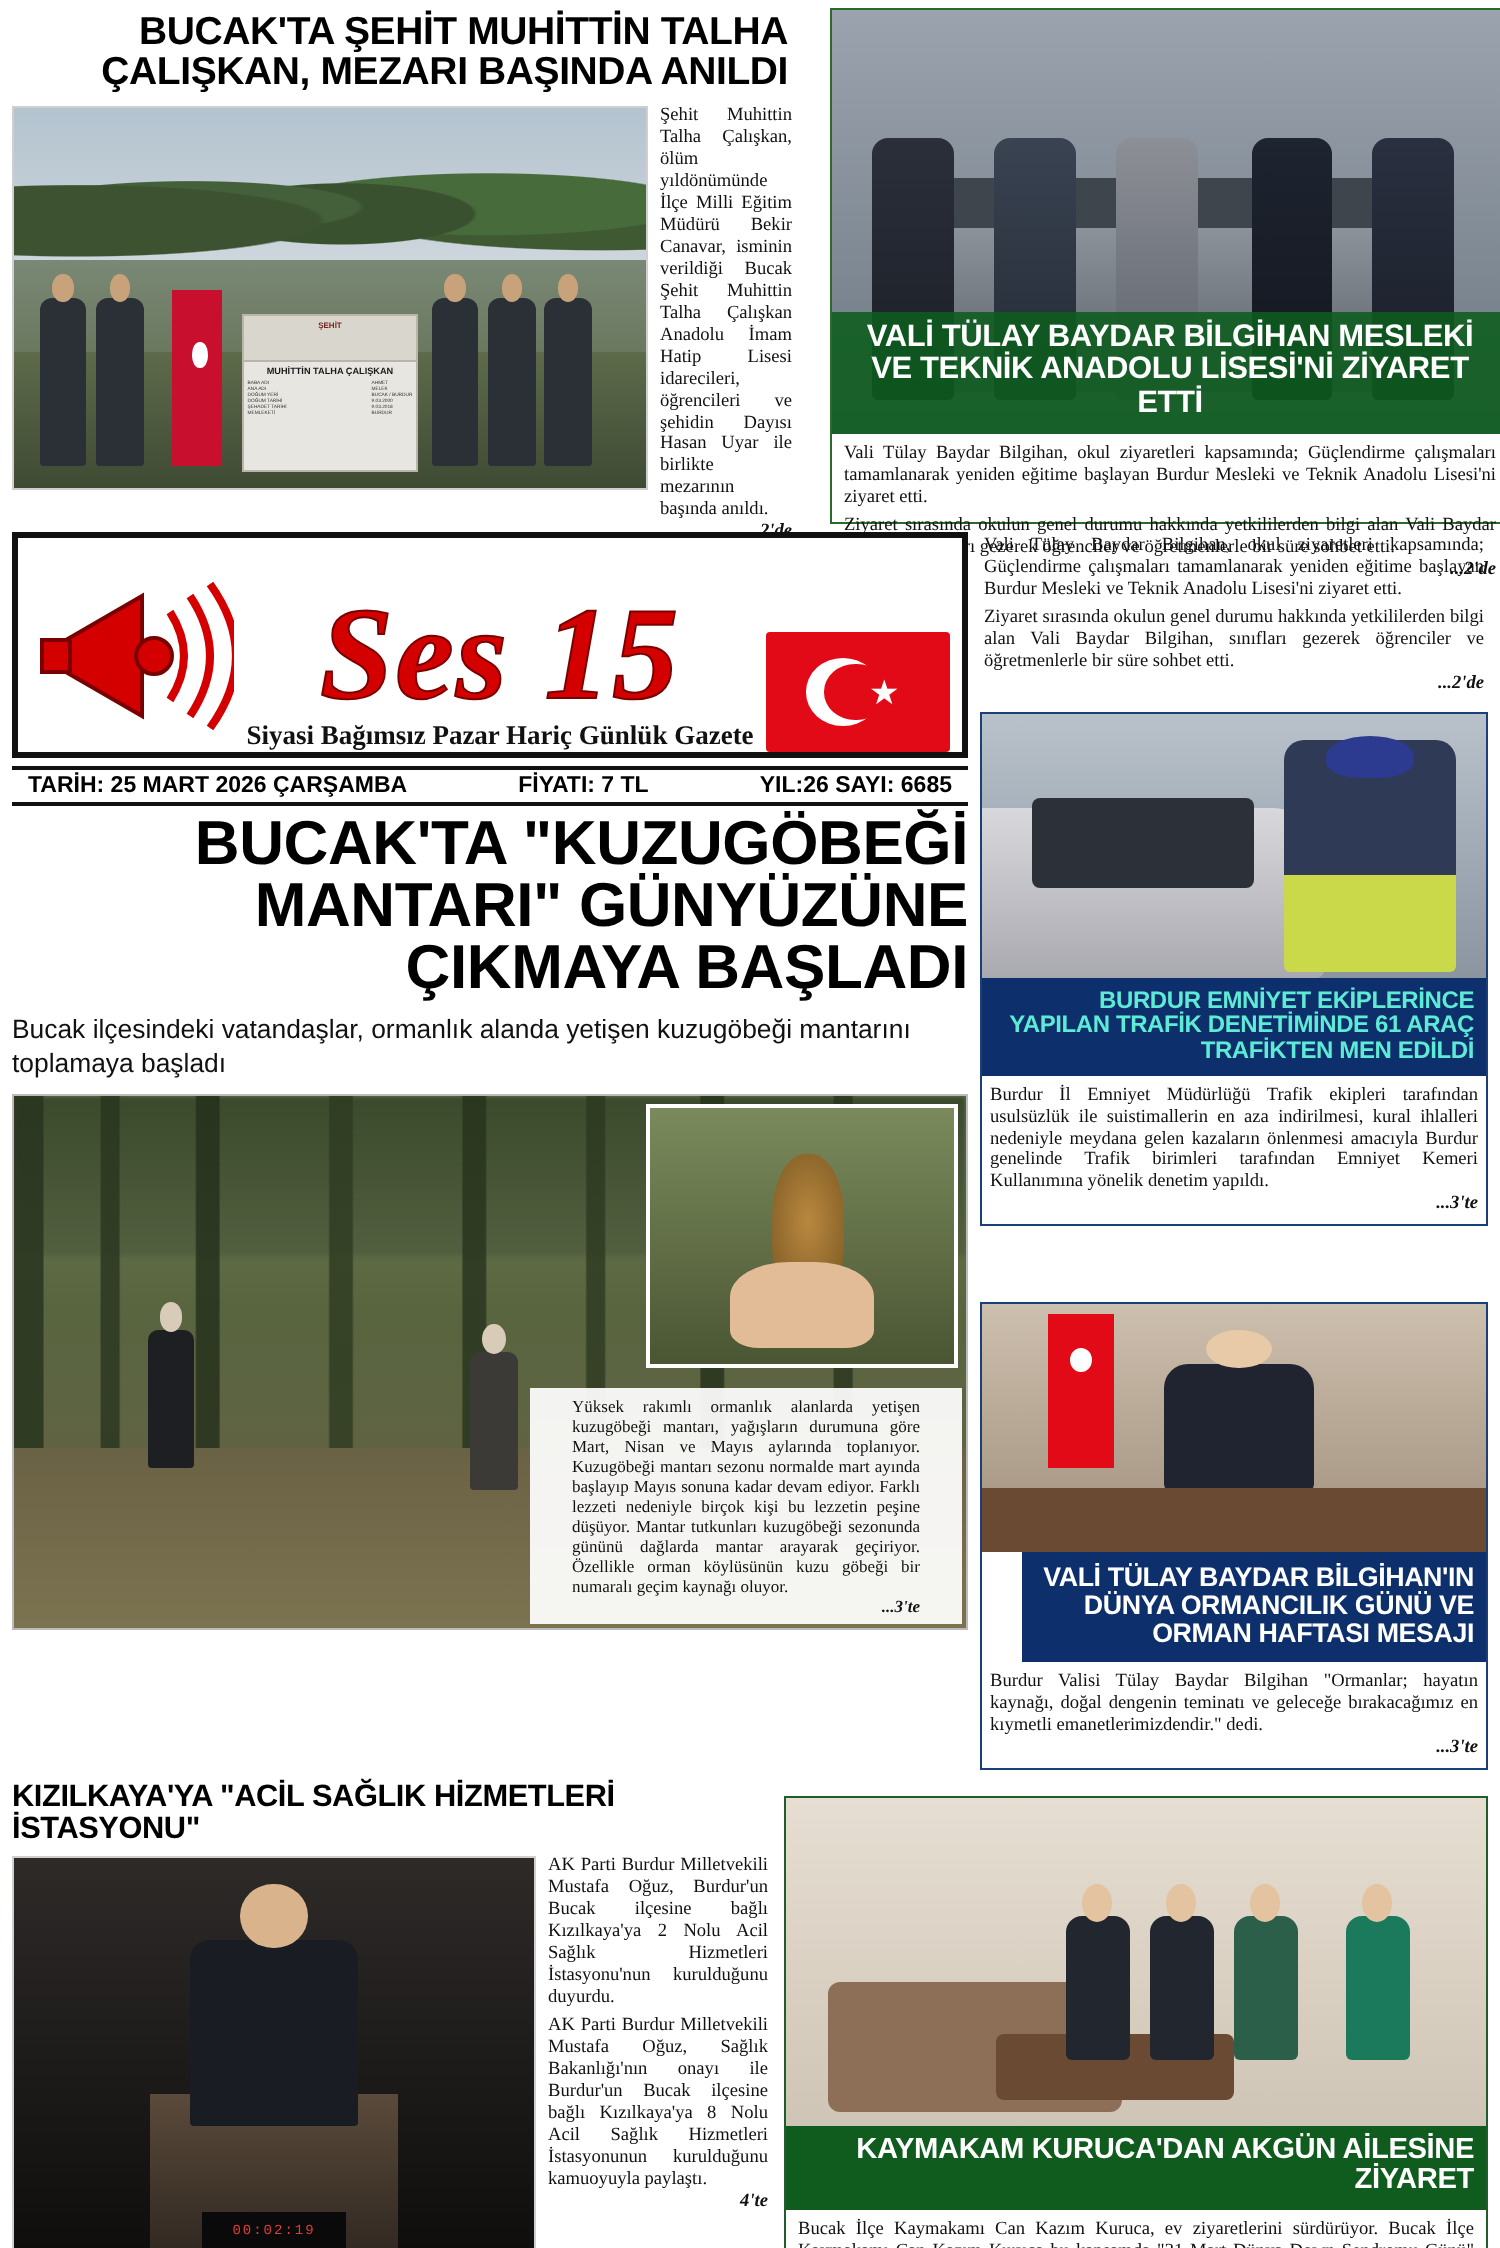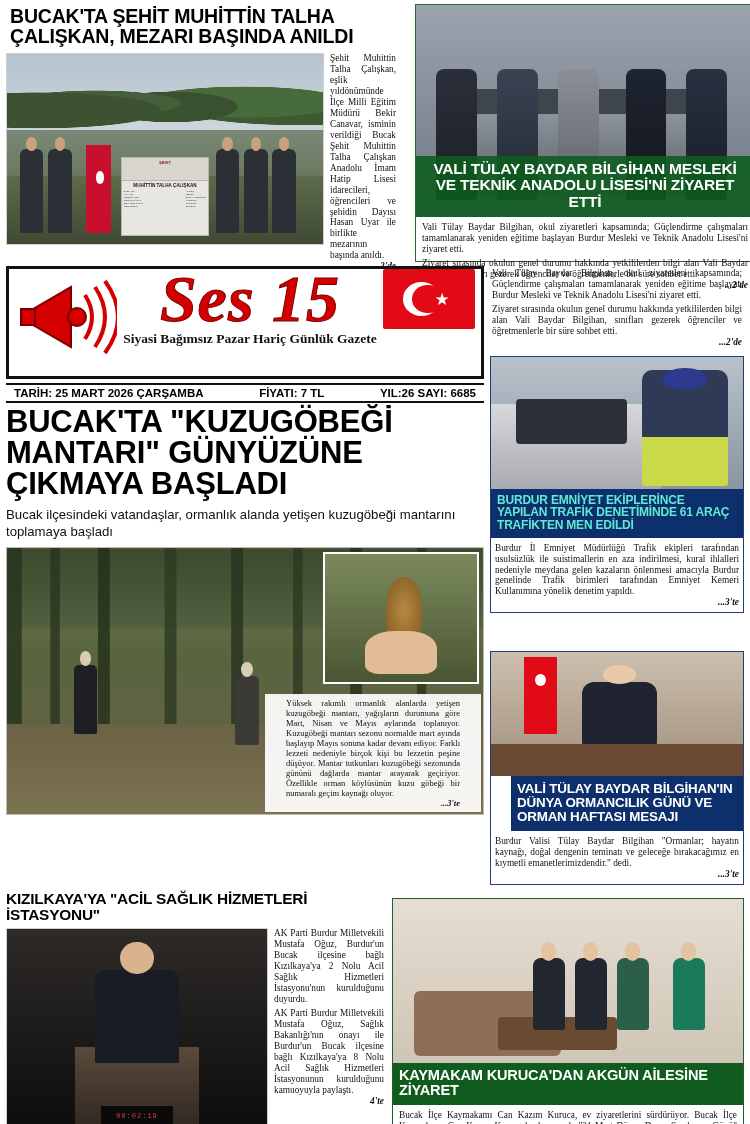--- a/index.html
+++ b/index.html
@@ -13,21 +13,21 @@
   }
   .page { width: 750px; height: 1124px; position: relative; padding: 4px; }
 
   
   .hl { 
     font-family: "Liberation Sans", sans-serif;
     font-weight: 800;
     text-transform: uppercase;
     letter-spacing: -0.2px;
     line-height: 1.05;
-    text-align: left;
+    text-align: right;
   }
   .body-txt {
     font-family: "Liberation Serif", serif;
     font-size: 9.3px;
     line-height: 1.18;
     text-align: justify;
     color: #111;
     hyphens: auto;
   }
   .cont { font-weight: bold; font-style: italic; }
@@ -122,21 +122,21 @@
     background: rgba(12,92,30,0.88);
     color: #fff; padding: 5px 8px 7px 8px;
   }
   .tr-banner .hl { font-size: 15.5px; color: #fff; text-align: center; }
   .tr-text { padding: 5px 6px 4px 6px; }
 
   
   .masthead {
     position: absolute; left: 6px; top: 266px; width: 478px; height: 113px;
     border: 3px solid #111; background: #fff;
-    display: flex; align-items: flex-start;
+    display: flex; align-items: flex-end;
   }
   .mh-horn { width: 104px; height: 96px; position: relative; margin-left: 4px; }
   .mh-title {
     flex: 1; text-align: center; position: relative;
   }
   .mh-ses {
     font-family: "Liberation Serif", serif; font-weight: bold; font-style: italic;
     font-size: 66px; color: #d40000; letter-spacing: 1px; line-height: 0.92;
     -webkit-text-stroke: 1px #7a0000;
   }
@@ -339,21 +339,21 @@
             <span style="white-space:pre-line;font-size:2.4px">AHMET
 MELEK
 BUCAK / BURDUR
 9.03.2000
 9.03.2018
 BURDUR</span>
           </div>
         </div>
       </div>
       <div class="tl-col">
-        <div class="body-txt">Şehit Muhittin Talha Çalışkan, eşlik yıldönümünde İlçe Milli Eğitim Müdürü Bekir Canavar, isminin verildiği Bucak Şehit Muhittin Talha Çalışkan Anadolu İmam Hatip Lisesi idarecileri, öğrencileri ve şehidin Dayısı Hasan Uyar ile birlikte mezarının başında anıldı.</div>
+        <div class="body-txt">Şehit Muhittin Talha Çalışkan, ölüm yıldönümünde İlçe Milli Eğitim Müdürü Bekir Canavar, isminin verildiği Bucak Şehit Muhittin Talha Çalışkan Anadolu İmam Hatip Lisesi idarecileri, öğrencileri ve şehidin Dayısı Hasan Uyar ile birlikte mezarının başında anıldı.</div>
         <div class="body-txt cont" style="text-align:right">...2'de</div>
       </div>
     </div>
   </div>
 
   <div class="top-right">
     <div class="tr-photo">
       <div class="tr-machine"></div>
       <div class="tr-person" style="left:6%;background:linear-gradient(#2b2f3a,#1b1e26)"></div>
       <div class="tr-person" style="left:24%;background:linear-gradient(#3a4352,#232a35)"></div>

